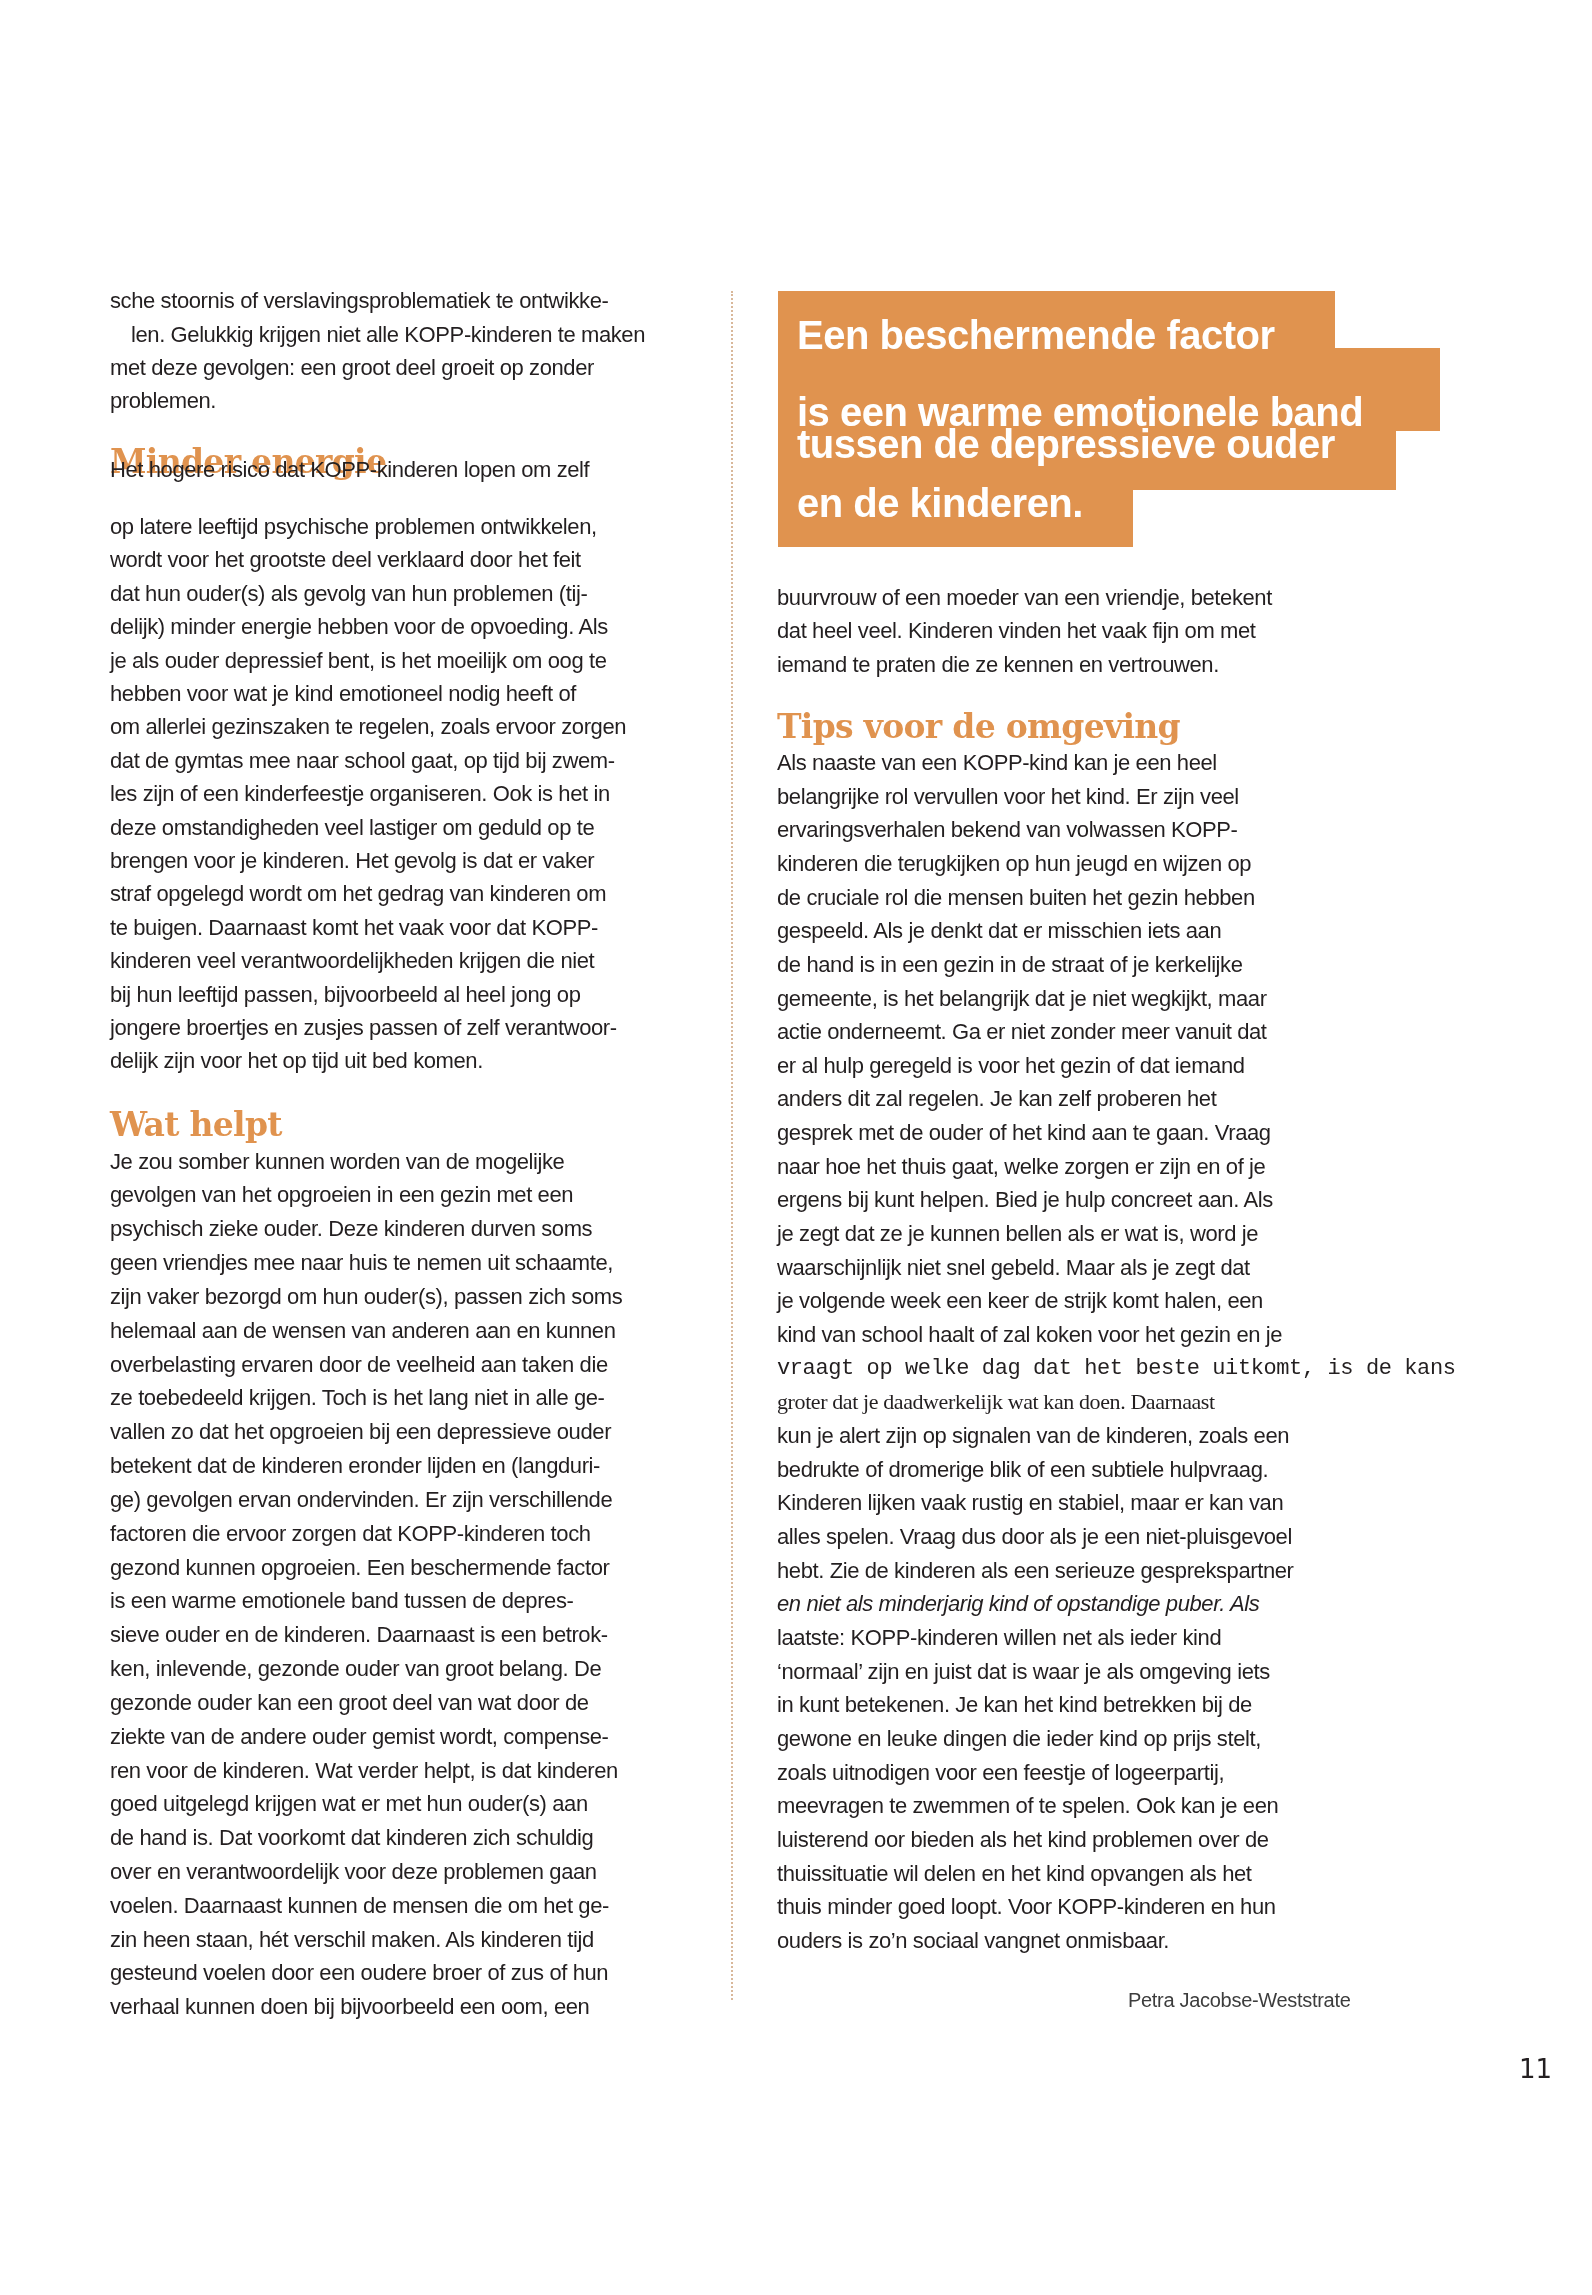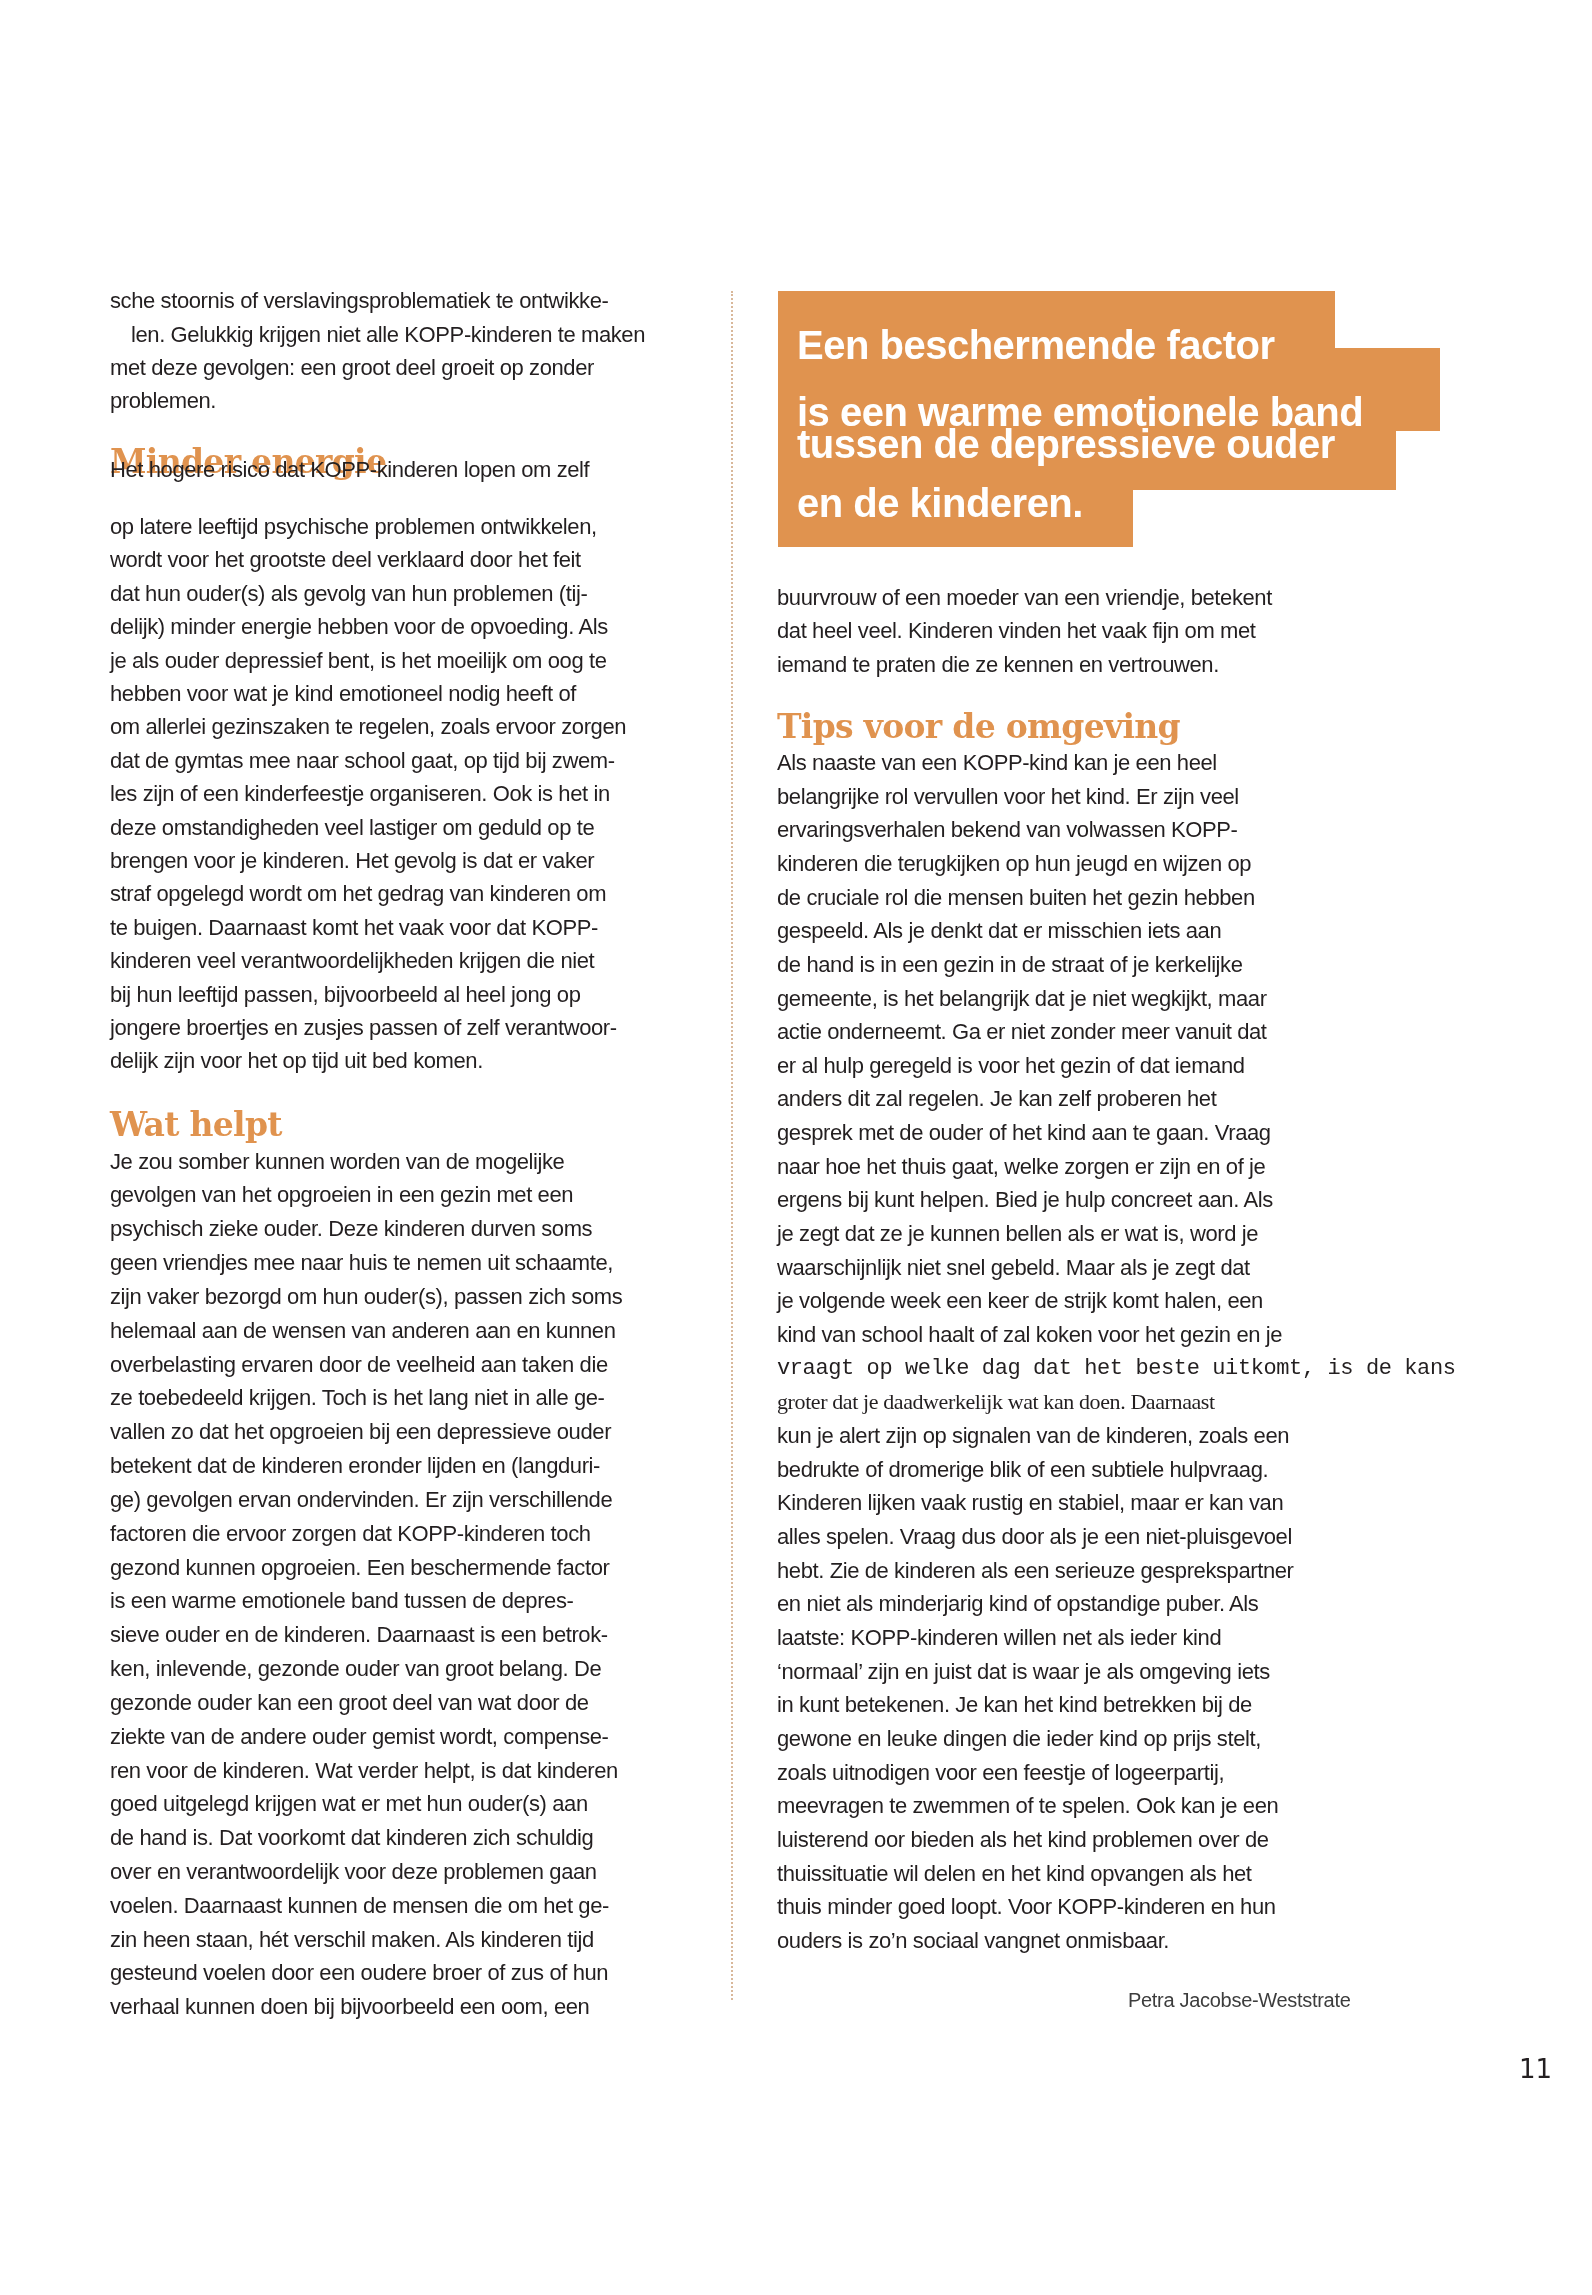--- a/index.html
+++ b/index.html
@@ -103,21 +103,21 @@
       </div>
   </div>
 
   <div class="divider"></div>
 
   <div>
     <div class="quote-bg" style="left:778px; top:291px; width:557px; height:58px;"></div>
     <div class="quote-bg" style="left:778px; top:348px; width:662px; height:83px;"></div>
     <div class="quote-bg" style="left:778px; top:430px; width:618px; height:60px;"></div>
     <div class="quote-bg" style="left:778px; top:489px; width:355px; height:58px;"></div>
-    <div class="quote-line" style="top:322px;text-align:right;">Een beschermende factor</div>
+    <div class="quote-line" style="top:312px;text-align:right;">Een beschermende factor</div>
     <div class="quote-line" style="top:362px;margin-top:27px;">is een warme emotionele band</div>
     <div class="quote-line" style="top:421px;">tussen de depressieve ouder</div>
     <div class="quote-line" style="top:480px;">en de kinderen.</div>
   </div>
 
   <div class="col" id="right-col" style="left:777px; top:0; width:604px; height:2295px;">
     <div id="right-intro">
         <div class="line" style="top: 585px;">buurvrouw of een moeder van een vriendje, betekent</div>
         <div class="line" style="top: 618px;">dat heel veel. Kinderen vinden het vaak fijn om met</div>
         <div class="line" style="top: 652px;">iemand te praten die ze kennen en vertrouwen.</div>
@@ -142,21 +142,21 @@
         <div class="line" style="top: 1255px;">waarschijnlijk niet snel gebeld. Maar als je zegt dat</div>
         <div class="line" style="top: 1288px;">je volgende week een keer de strijk komt halen, een</div>
         <div class="line" style="top: 1322px;">kind van school haalt of zal koken voor het gezin en je</div>
         <div class="line" style="top: 1356px; font-family: Liberation Mono, monospace;">vraagt op welke dag dat het beste uitkomt, is de kans</div>
         <div class="line" style="top: 1389px; font-family: Liberation Serif, serif;">groter dat je daadwerkelijk wat kan doen. Daarnaast</div>
         <div class="line" style="top: 1423px;">kun je alert zijn op signalen van de kinderen, zoals een</div>
         <div class="line" style="top: 1457px;">bedrukte of dromerige blik of een subtiele hulpvraag.</div>
         <div class="line" style="top: 1490px;">Kinderen lijken vaak rustig en stabiel, maar er kan van</div>
         <div class="line" style="top: 1524px;">alles spelen. Vraag dus door als je een niet-pluisgevoel</div>
         <div class="line" style="top: 1558px;">hebt. Zie de kinderen als een serieuze gesprekspartner</div>
-        <div class="line" style="top: 1591px;">en niet als minderjarig kind of opstandige puber. Als</div>
+        <div class="line" style="top: 1591px; font-style: italic;">en niet als minderjarig kind of opstandige puber. Als</div>
         <div class="line" style="top: 1625px;">laatste: KOPP-kinderen willen net als ieder kind</div>
         <div class="line" style="top: 1659px;">‘normaal’ zijn en juist dat is waar je als omgeving iets</div>
         <div class="line" style="top: 1692px;">in kunt betekenen. Je kan het kind betrekken bij de</div>
         <div class="line" style="top: 1726px;">gewone en leuke dingen die ieder kind op prijs stelt,</div>
         <div class="line" style="top: 1760px;">zoals uitnodigen voor een feestje of logeerpartij,</div>
         <div class="line" style="top: 1793px;">meevragen te zwemmen of te spelen. Ook kan je een</div>
         <div class="line" style="top: 1827px;">luisterend oor bieden als het kind problemen over de</div>
         <div class="line" style="top: 1861px;">thuissituatie wil delen en het kind opvangen als het</div>
         <div class="line" style="top: 1894px;">thuis minder goed loopt. Voor KOPP-kinderen en hun</div>
         <div class="line" style="top: 1928px;">ouders is zo’n sociaal vangnet onmisbaar.</div>

